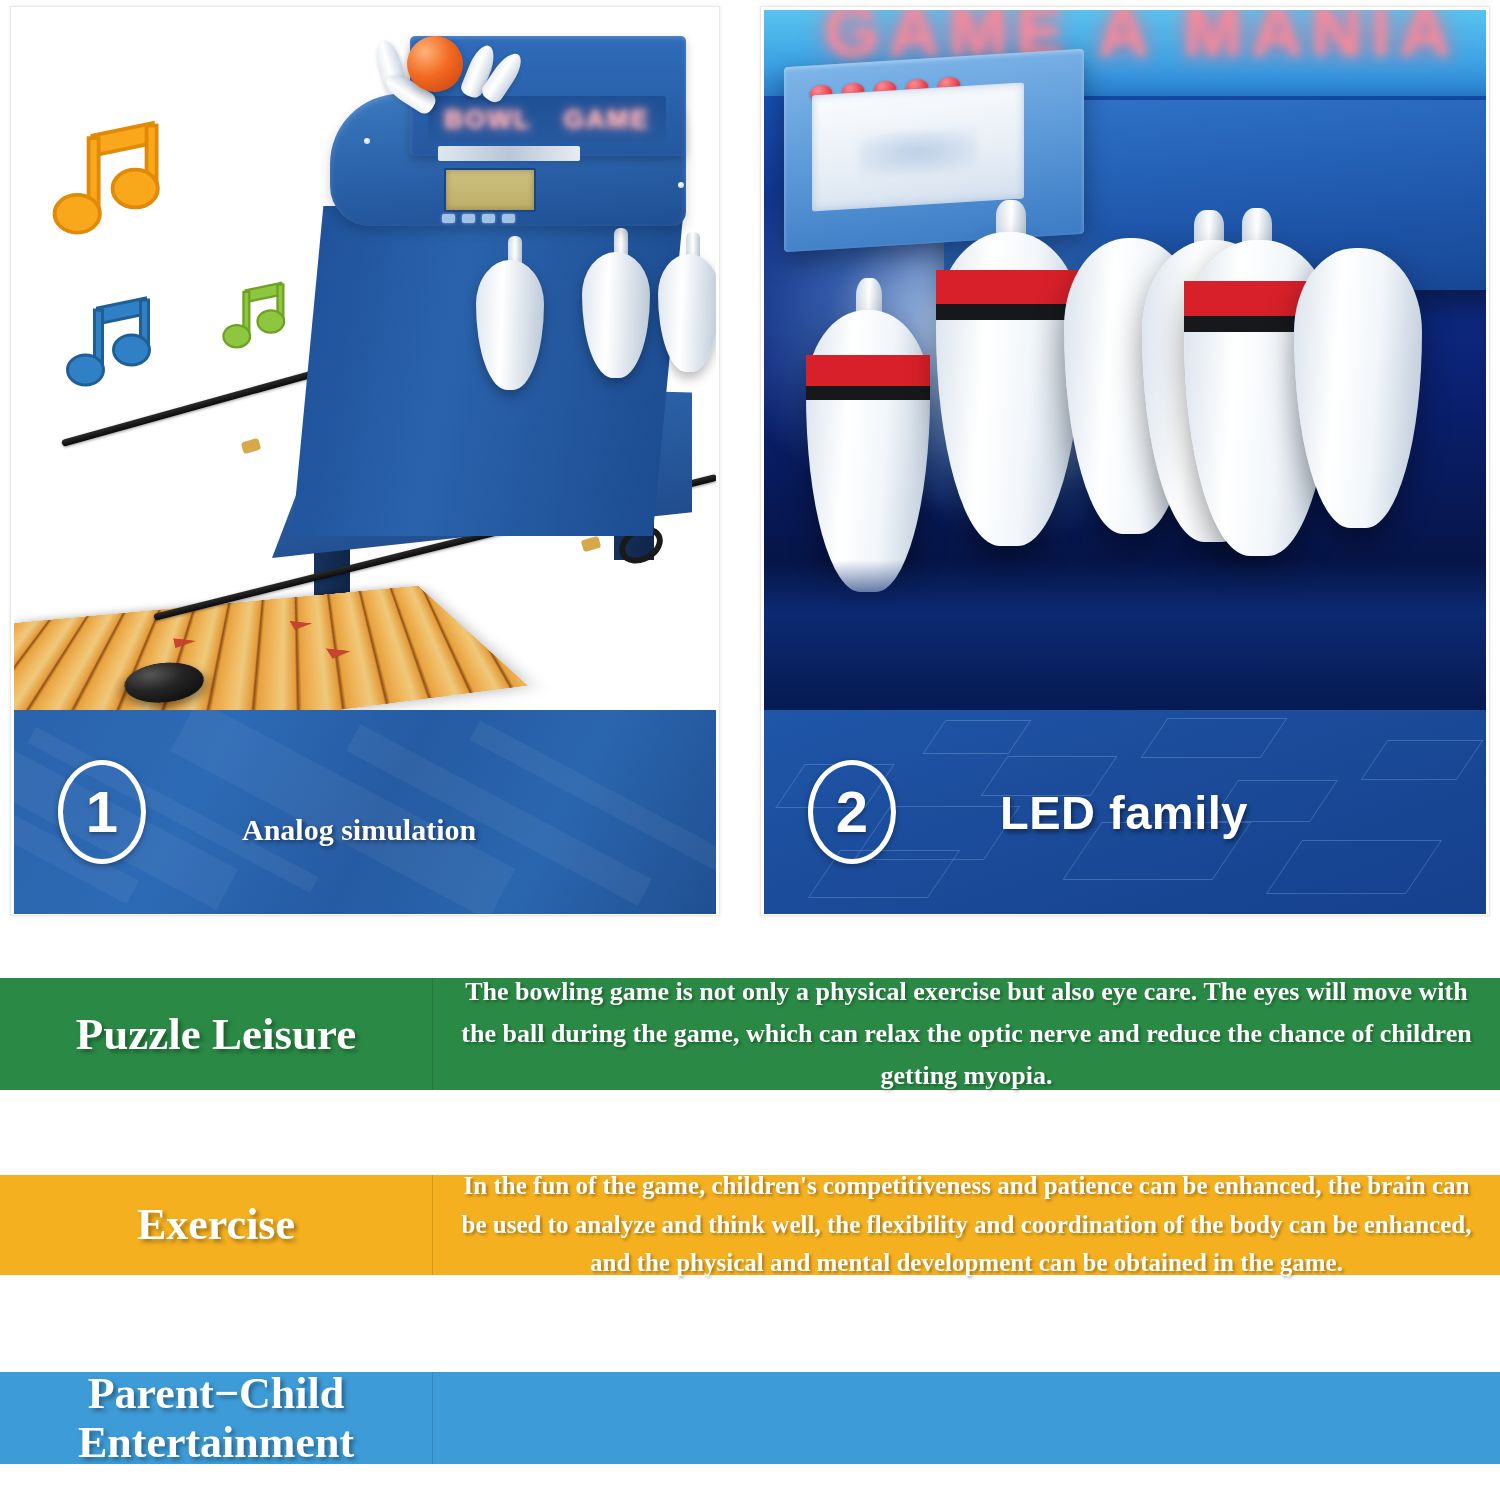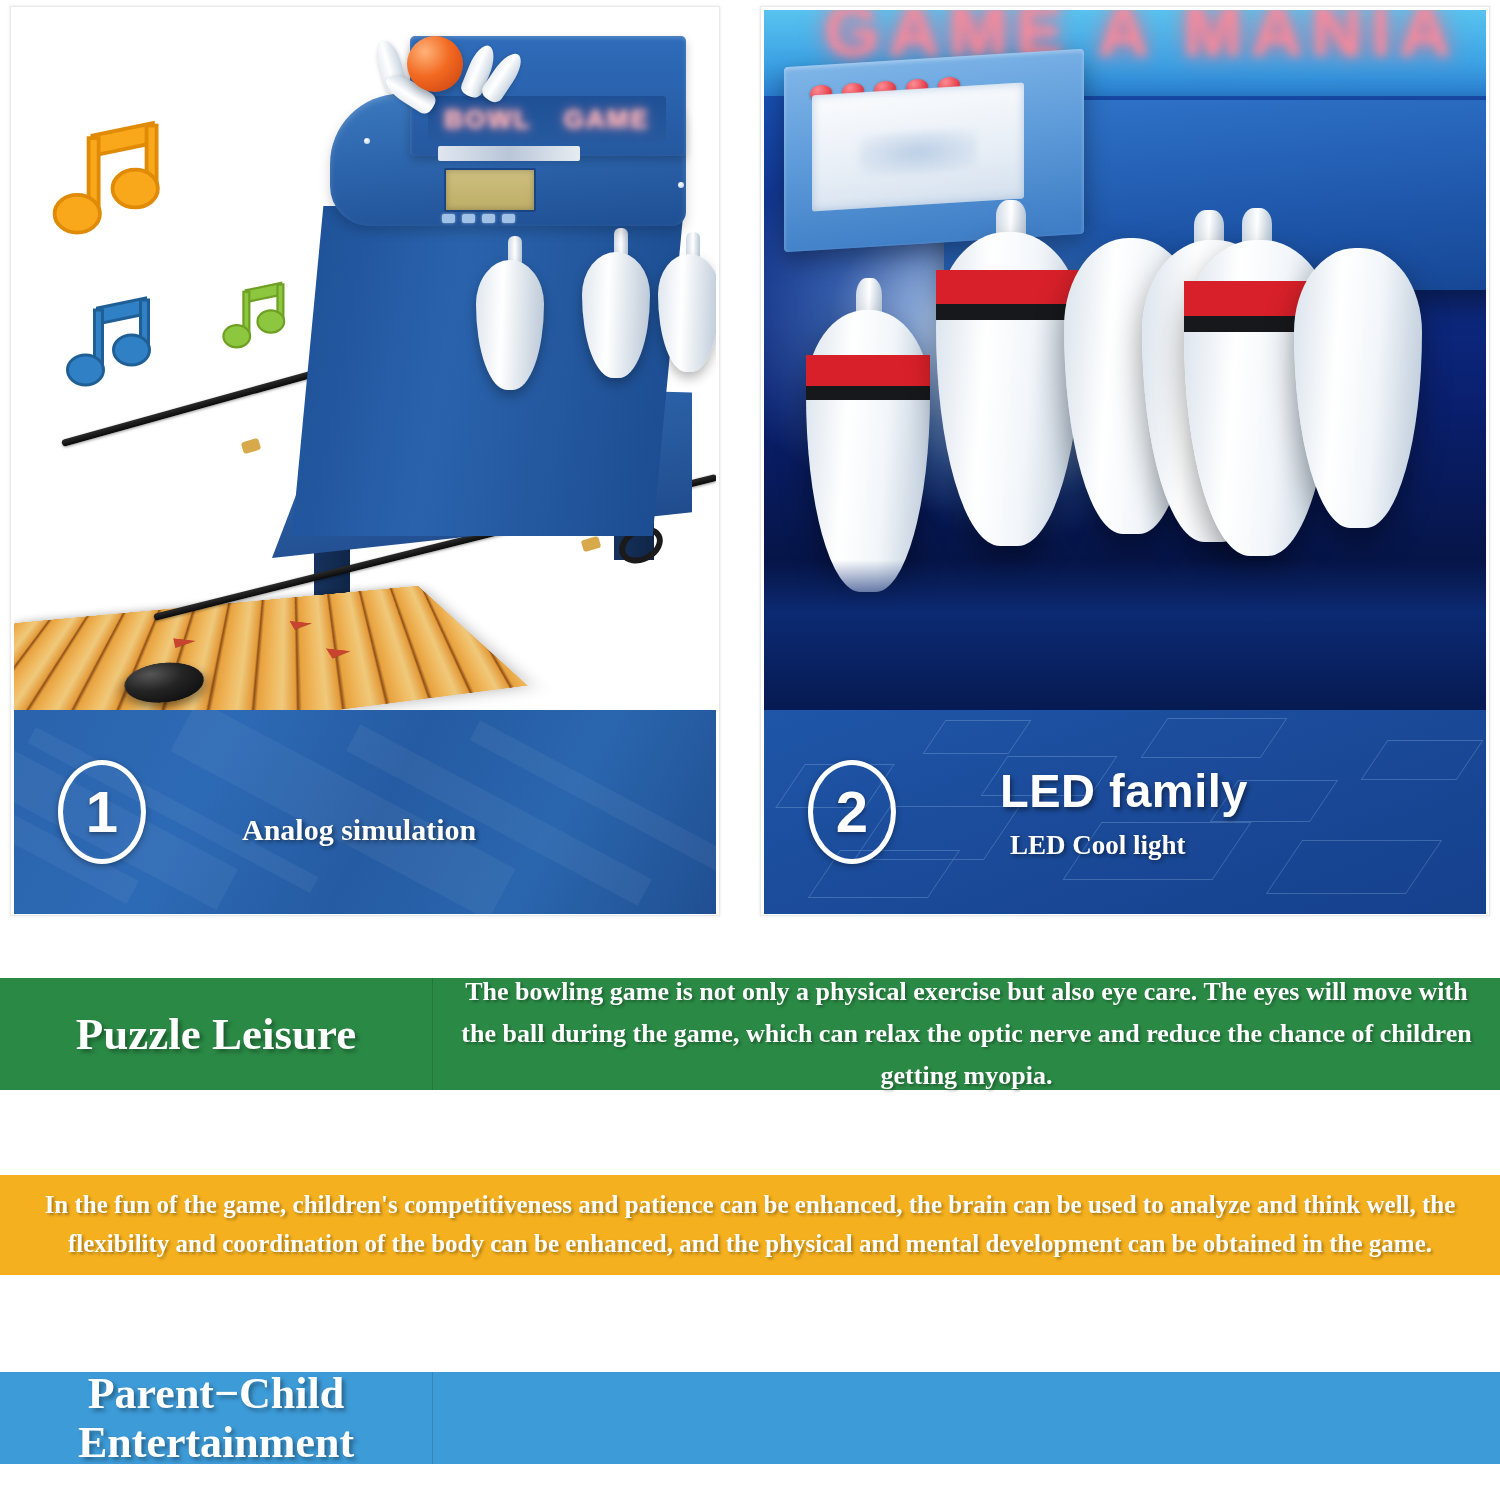--- a/index.html
+++ b/index.html
@@ -489,32 +489,32 @@
           <i style="left:60px;  top:140px; width:120px; height:48px; transform:skewX(-34deg);"></i>
           <i style="left:460px; top:70px;  width:100px; height:42px; transform:skewX(-34deg);"></i>
           <i style="left:520px; top:130px; width:140px; height:54px; transform:skewX(-34deg);"></i>
           <i style="left:170px; top:10px;  width:86px;  height:34px; transform:skewX(-34deg);"></i>
           <i style="left:390px; top:8px;   width:120px; height:40px; transform:skewX(-34deg);"></i>
           <i style="left:610px; top:30px;  width:96px;  height:40px; transform:skewX(-34deg);"></i>
         </div>
         <div class="cap-num">2</div>
         <div class="cap-txt">
           <div class="cap-title right-title">LED family</div>
-          <div class="cap-sub right-sub">LED Cool light</div>
         </div>
       </div>
     </div>
   </div>
 
   <div class="bar" id="bar-green">
     <div class="bar-label">Puzzle Leisure</div>
     <div class="bar-body">The bowling game is not only a physical exercise but also eye care. The eyes will move with the ball during the game, which can relax the optic nerve and reduce the chance of children getting myopia.</div>
   </div>
 
   <div class="bar" id="bar-orange">
+    <div class="bar-label">Exercise</div>
     <div class="bar-body">In the fun of the game, children's competitiveness and patience can be enhanced, the brain can be used to analyze and think well, the flexibility and coordination of the body can be enhanced, and the physical and mental development can be obtained in the game.</div>
   </div>
 
   <div class="bar" id="bar-blue">
     <div class="bar-label">Parent−Child Entertainment</div>
   </div>
 
 </div>
 
 </body></html>

